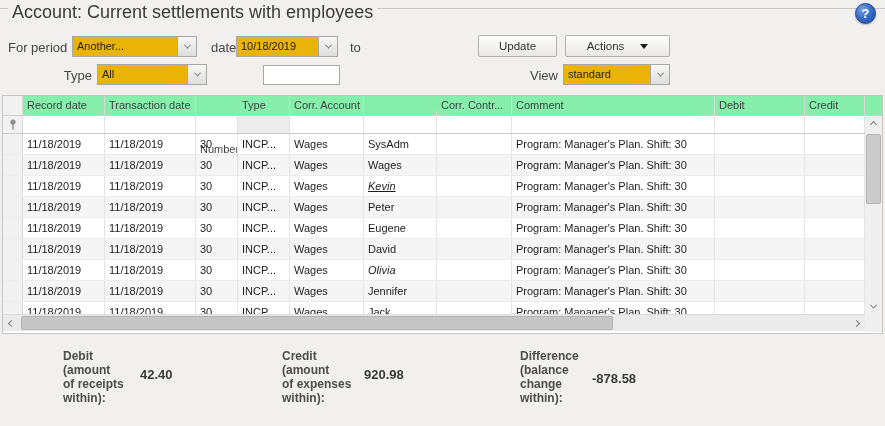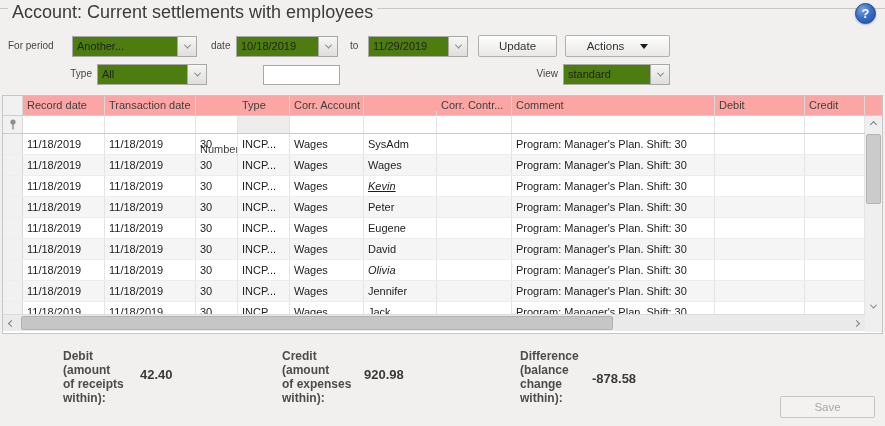--- a/index.html
+++ b/index.html
@@ -11,42 +11,42 @@
   .fs-line { position:absolute; top:8px; left:0; right:0; height:1px; background:#cac7c3; }
   .title { position:absolute; left:8px; top:0; padding:0 4px; background:#f1f0ee;
            font-size:18px; color:#3b3b3b; line-height:24px; white-space:nowrap; }
   .help { position:absolute; left:855px; top:3px; width:21px; height:21px; border-radius:50%;
           background:radial-gradient(circle at 35% 30%, #7aa4e6 0%, #3a6fc8 45%, #1d4ca6 100%);
           border:1px solid #16418f; color:#fff; font-weight:bold; font-size:13px;
           display:flex; align-items:center; justify-content:center; cursor:pointer;
           box-shadow:0 1px 2px rgba(0,0,0,.25); }
 
   
-  .lbl { position:absolute; font-size:10px; color:#454545; white-space:nowrap; }
-  .combo { position:absolute; height:21px; background:#4d7c0f; border:1px solid #a9a8a6; display:flex; }
+  .lbl { position:absolute; font-size:13px; color:#454545; white-space:nowrap; }
+  .combo { position:absolute; height:21px; background:#eab308; border:1px solid #a9a8a6; display:flex; }
   .combo-text { flex:1; font-size:11px; color:#222; line-height:19px; padding-left:4px; overflow:hidden; white-space:nowrap; }
   .combo-btn { width:19px; border-left:1px solid #a9a8a6; background:linear-gradient(#f6f6f5,#dededc);
                display:flex; align-items:center; justify-content:center; cursor:pointer; }
   .chv { display:inline-block; width:5px; height:5px; border-right:1.4px solid #7c7c7c; border-bottom:1.4px solid #7c7c7c; }
   .chv.down { transform:rotate(45deg) translate(-1px,-1px); }
   .chv.up   { transform:rotate(-135deg); }
   .chv.left { transform:rotate(135deg); }
   .chv.right{ transform:rotate(-45deg); }
   .btn { position:absolute; height:22px; background:linear-gradient(#fefefe,#e9e8e6);
          border:1px solid #b3b0ac; border-radius:2px; font-size:11.5px; color:#333;
          display:flex; align-items:center; justify-content:center; cursor:pointer; }
   .btn .caret { width:0; height:0; border-left:4px solid transparent; border-right:4px solid transparent;
                 border-top:5px solid #1c1c1c; margin-left:16px; }
   .tb-input { position:absolute; height:20px; border:1px solid #a9a8a6; background:#fff;
               font-size:11px; padding:0 3px; font-family:inherit; }
 
   
   .grid { position:absolute; left:2px; top:95px; width:881px; height:239px;
           border:1px solid #c6c6c6; background:#fff; }
-  .g-header { display:flex; height:20px; background:#fca5a5; border-bottom:1px solid #cfcfcf; }
+  .g-header { display:flex; height:20px; background:#86efac; border-bottom:1px solid #cfcfcf; }
   .cell { height:100%; border-right:1px solid #d9d9d9; overflow:hidden; white-space:nowrap; }
   .gutter { width:20px; background:#f1f1f1; flex:0 0 20px; display:flex; align-items:center; justify-content:center; }
   .hcell { font-size:11px; color:#3f3f3f; line-height:19px; padding-left:4px; flex:0 0 auto; }
   .g-filter { display:flex; height:18px; background:#fff; border-bottom:1px solid #cccccc; }
   .fcell { flex:0 0 auto; background:#fff; border-right:1px solid #e3e3e3; }
   .fcell.focused { background:#ededed; }
   .g-body { height:180px; overflow:hidden; }
   .g-row { display:flex; height:21px; background:#fff; border-bottom:1px solid #ededed; cursor:default; }
   .g-row.alt { background:#f5f5f5; }
   .dcell { font-size:11px; color:#1c1c1c; line-height:20px; padding-left:4px; flex:0 0 auto; border-right:1px solid #e4e4e4; }
@@ -84,26 +84,20 @@
       </span>
   </div>
   <span class="lbl" style="left:211px;top:40px;">date</span>
   <div class="combo" style="left:236px;top:36px;width:102px;">
     <span class="combo-text">10/18/2019</span>
     <span class="combo-btn">
         <i class="chv down"></i>
       </span>
   </div>
   <span class="lbl" style="left:350px;top:40px;">to</span>
-  <div class="combo" style="left:368px;top:36px;width:100px;">
-    <span class="combo-text">11/29/2019</span>
-    <span class="combo-btn">
-        <i class="chv down"></i>
-      </span>
-  </div>
   <div class="btn" style="left:478px;top:35px;width:79px;">
     <span>Update</span>
   </div>
   <div class="btn" style="left:565px;top:35px;width:105px;">
     <span>Actions</span>
     <span class="caret"></span>
   </div>
 
   <span class="lbl" style="left:60px;top:68px;width:32px;text-align:right;">Type</span>
   <div class="combo" style="left:97px;top:64px;width:110px;">
@@ -303,15 +297,14 @@
   <div class="sum-lbl" style="left:282px;top:349px;">Credit
 (amount
 of expenses
 within):</div>
   <div class="sum-val" style="left:364px;top:367px;">920.98</div>
   <div class="sum-lbl" style="left:520px;top:349px;">Difference
 (balance
 change
 within):</div>
   <div class="sum-val" style="left:592px;top:371px;">-878.58</div>
-  <div class="save">Save</div>
 
 </div>
 
 </body></html>

